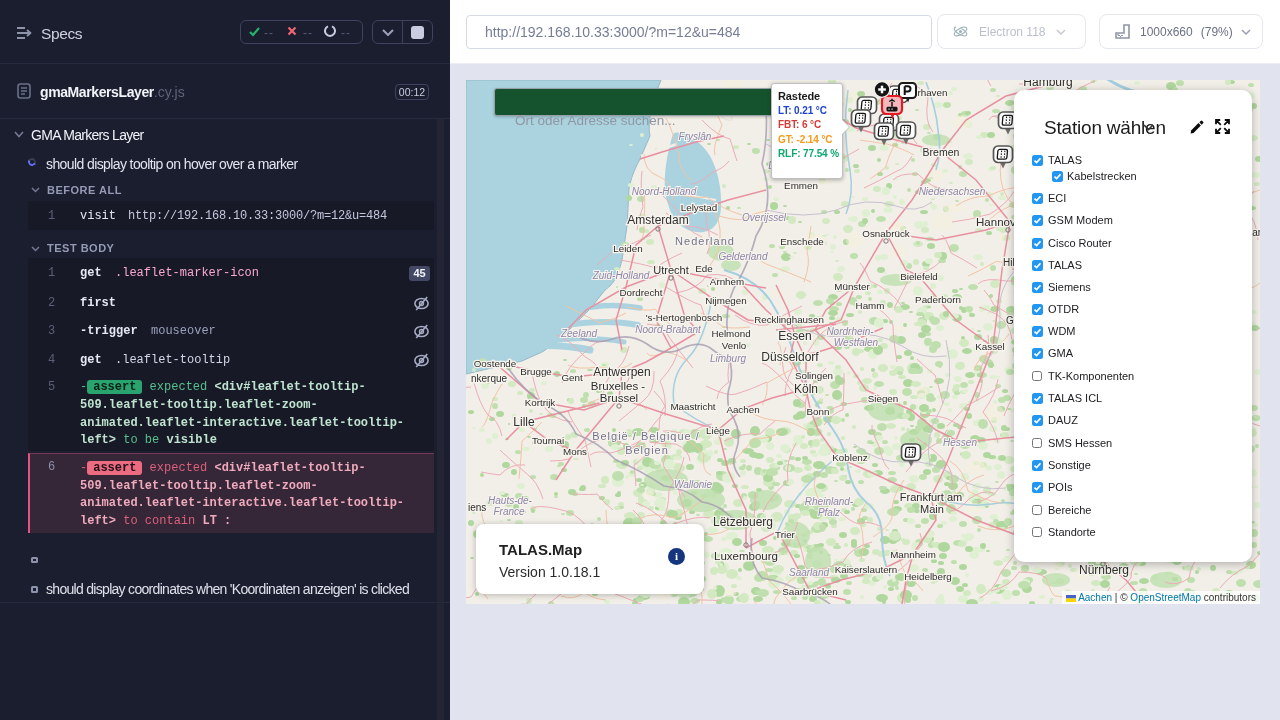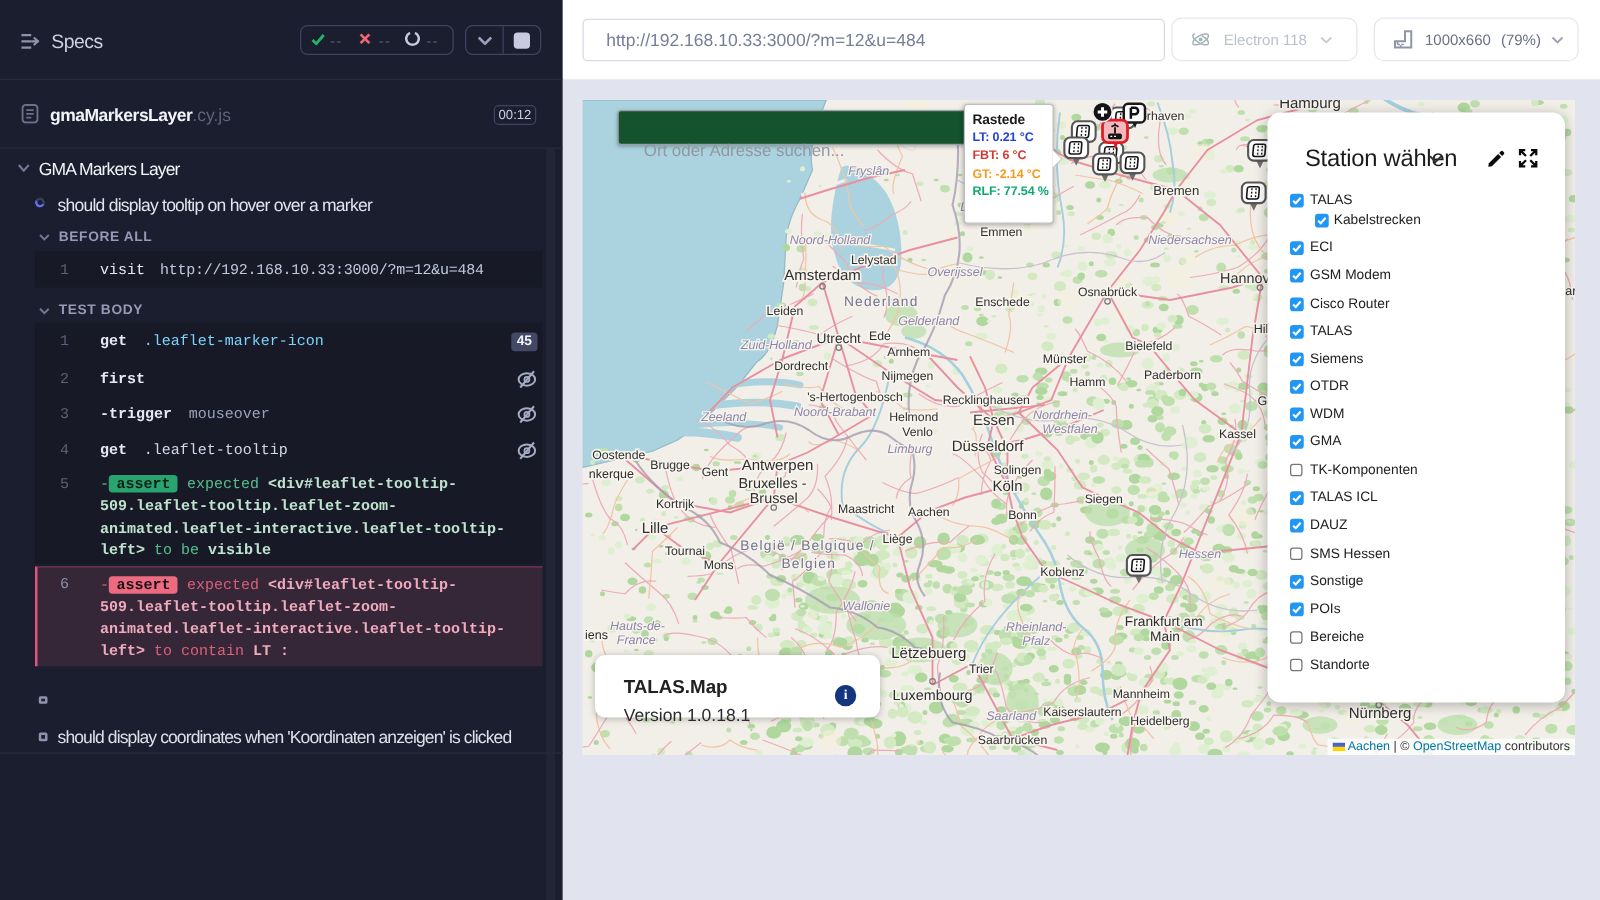--- a/index.html
+++ b/index.html
@@ -9,21 +9,21 @@
 #rheader{position:absolute;left:0;top:0;width:830px;height:64px;background:#fff;border-bottom:1px solid #eceef4;}
 #urlbox{position:absolute;left:16px;top:15px;width:466px;height:34px;border:1px solid #d5dae6;border-radius:4px;color:#767d96;font-size:14px;line-height:32px;padding-left:18px;}
 .hbtn{position:absolute;top:14px;height:35px;border:1px solid #e4e7ee;border-radius:8px;display:flex;align-items:center;color:#b9bfcc;font-size:12px;}
 #stage{position:absolute;left:0;top:64px;width:830px;height:656px;background:#e1e4ee;}
 #map{position:absolute;left:16px;top:16px;width:794px;height:524px;overflow:hidden;background:#f2efe9;}
 #searchbox{position:absolute;left:8px;top:8px;width:303px;height:28px;background:#14532d;border:1px solid #98a0a8;border-radius:3px;box-shadow:0 1px 3px rgba(0,0,0,.25);margin-left:20px;}
 #searchbox span{position:absolute;left:20px;top:24px;color:#9097a3;font-size:13.5px;}
 #rastede{position:absolute;left:305px;top:3px;width:72px;height:96px;background:#fff;border:1px solid #bfbfbf;border-radius:3px;box-shadow:0 1px 4px rgba(0,0,0,.3);font-size:10px;font-weight:bold;padding:5px 0 14px 6px;line-height:14.5px;letter-spacing:-0.1px;white-space:nowrap;}
 #rastede:after{content:"";position:absolute;right:-7px;top:36px;border-left:7px solid #fff;border-top:7px solid transparent;border-bottom:7px solid transparent;filter:drop-shadow(1px 0 0 #bfbfbf);}
 #panel{position:absolute;left:548px;top:10px;width:238px;height:472px;background:#fff;border-radius:10px;box-shadow:0 2px 10px rgba(0,0,0,.28);}
-#talas{position:absolute;left:10px;top:444px;width:228px;height:50px;background:#fff;border-radius:8px;box-shadow:0 1px 6px rgba(0,0,0,.25);}
+#talas{position:absolute;left:10px;top:444px;width:228px;height:70px;background:#fff;border-radius:8px;box-shadow:0 1px 6px rgba(0,0,0,.25);}
 #attrib{position:absolute;right:0px;bottom:0px;height:13px;background:rgba(255,255,255,.82);font-size:10px;color:#333;padding:0 4px 0 4px;line-height:13px;white-space:nowrap;}
 #attrib a{color:#0078a8;text-decoration:none;}
 .ck{position:absolute;width:11px;height:11px;border-radius:2.5px;background:#2196f3;}
 .ck svg{position:absolute;left:1px;top:1px;}
 .cku{position:absolute;width:10px;height:10px;border-radius:2.5px;background:#fff;border:1.6px solid #70757a;}
 .cklabel{position:absolute;font-size:11px;color:#202124;line-height:12px;}
 
 .sep{position:absolute;left:0;width:450px;height:1px;background:#262a3e;}
 .code{font-family:"Liberation Mono",monospace;font-size:12px;}
 .num{position:absolute;left:48px;color:#5b6078;font-family:"Liberation Mono",monospace;font-size:12px;}
@@ -3019,21 +3019,21 @@
 <div class="num" style="top:209px;">1</div>
 <div class="abs code" style="left:80px;top:209px;color:#e6e8f4;font-weight:normal;">visit</div>
 <div class="abs code" style="left:128px;top:209px;color:#c3c7de;letter-spacing:-0.2px;">http://192.168.10.33:3000/?m=12&amp;u=484</div>
 <svg class="abs" style="left:31px;top:246px" width="9" height="6" viewBox="0 0 9 6">
       <path d="M1,1 L4.5,4.5 L8,1" stroke="#747994" stroke-width="1.5" fill="none"></path>
     </svg>
 <div class="abs" style="left:47px;top:242px;font-size:11px;font-weight:bold;color:#959ab6;letter-spacing:.5px;">TEST BODY</div>
 <div class="abs" style="left:28px;top:258px;width:406px;height:193px;background:#171a26;"></div>
 <div class="num" style="top:266px;">1</div>
 <div class="abs code" style="left:80px;top:266px;color:#e6e8f4;font-weight:bold;">get</div>
-<div class="abs code" style="left:115px;top:266px;color:#7dd3fc;">.leaflet-marker-icon</div>
+<div class="abs code" style="left:115px;top:266px;color:#f9a8d4;">.leaflet-marker-icon</div>
 <div class="abs" style="left:409px;top:265.5px;width:21px;height:15px;background:#434965;border-radius:3px;color:#f3f4fa;font-size:11px;font-weight:bold;text-align:center;line-height:15px;">45</div>
 <div class="num" style="top:296px;">2</div>
 <div class="abs code" style="left:80px;top:296px;color:#e6e8f4;font-weight:bold;">first</div>
 <svg class="eyeic" width="17" height="15" viewBox="0 0 17 15" style="top:296px">
       <ellipse cx="8.5" cy="7.5" rx="6.6" ry="5" stroke="#a6abc4" stroke-width="1.6" fill="none"></ellipse>
       <circle cx="8.5" cy="7.5" r="2" stroke="#a6abc4" stroke-width="1.4" fill="none"></circle>
       <line x1="14.2" y1="1" x2="3.2" y2="14" stroke="#a6abc4" stroke-width="1.6"></line>
     </svg>
 <div class="num" style="top:324px;">3</div>
 <div class="abs code" style="left:80px;top:324px;color:#e6e8f4;font-weight:bold;">-trigger</div>

